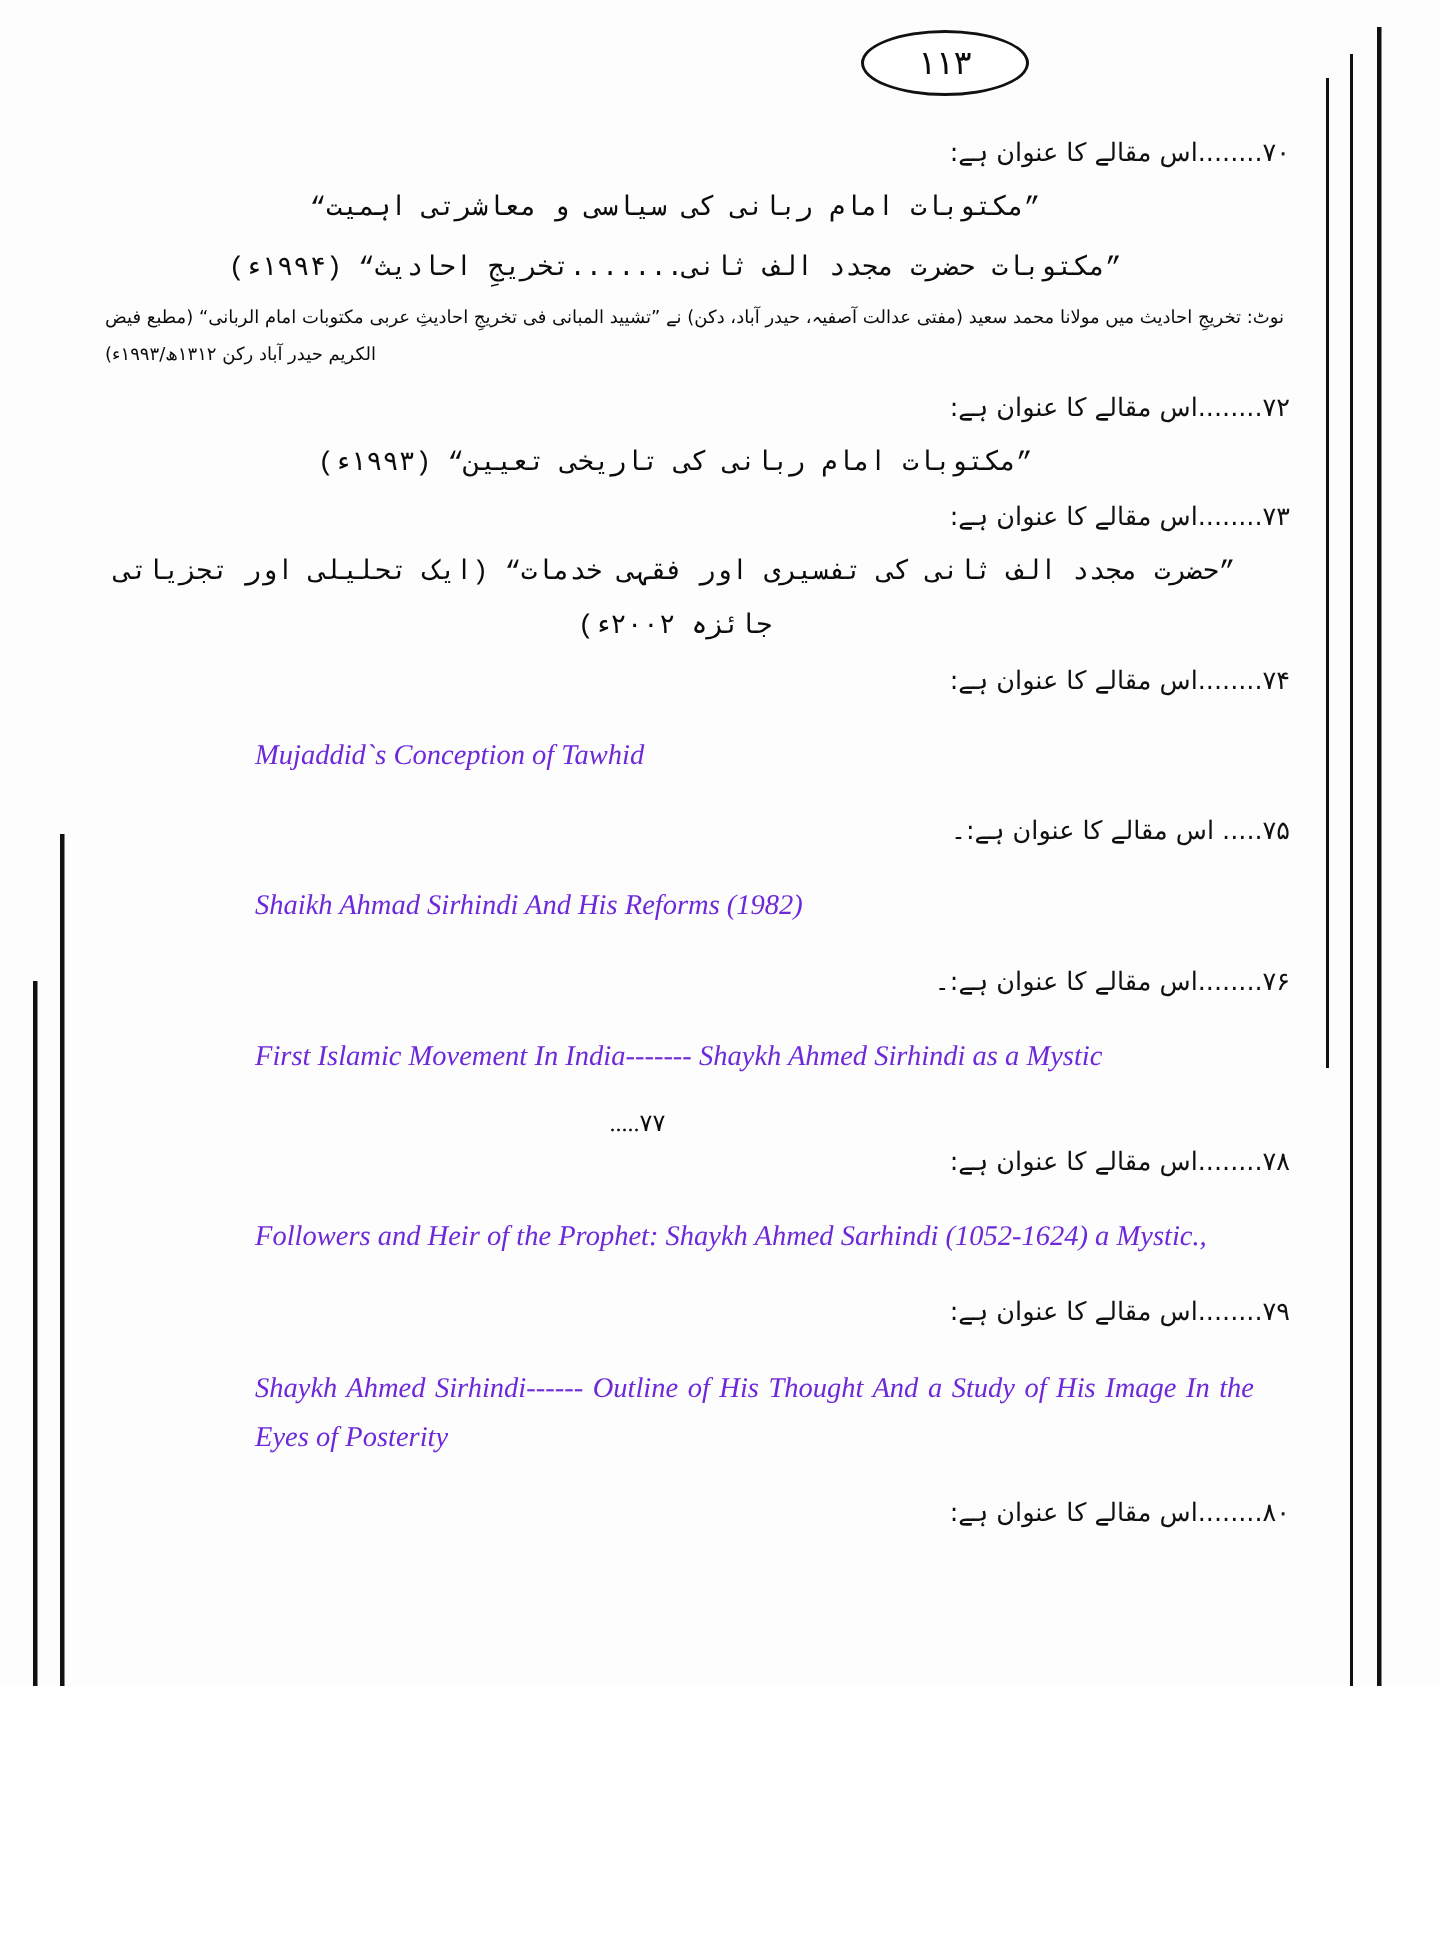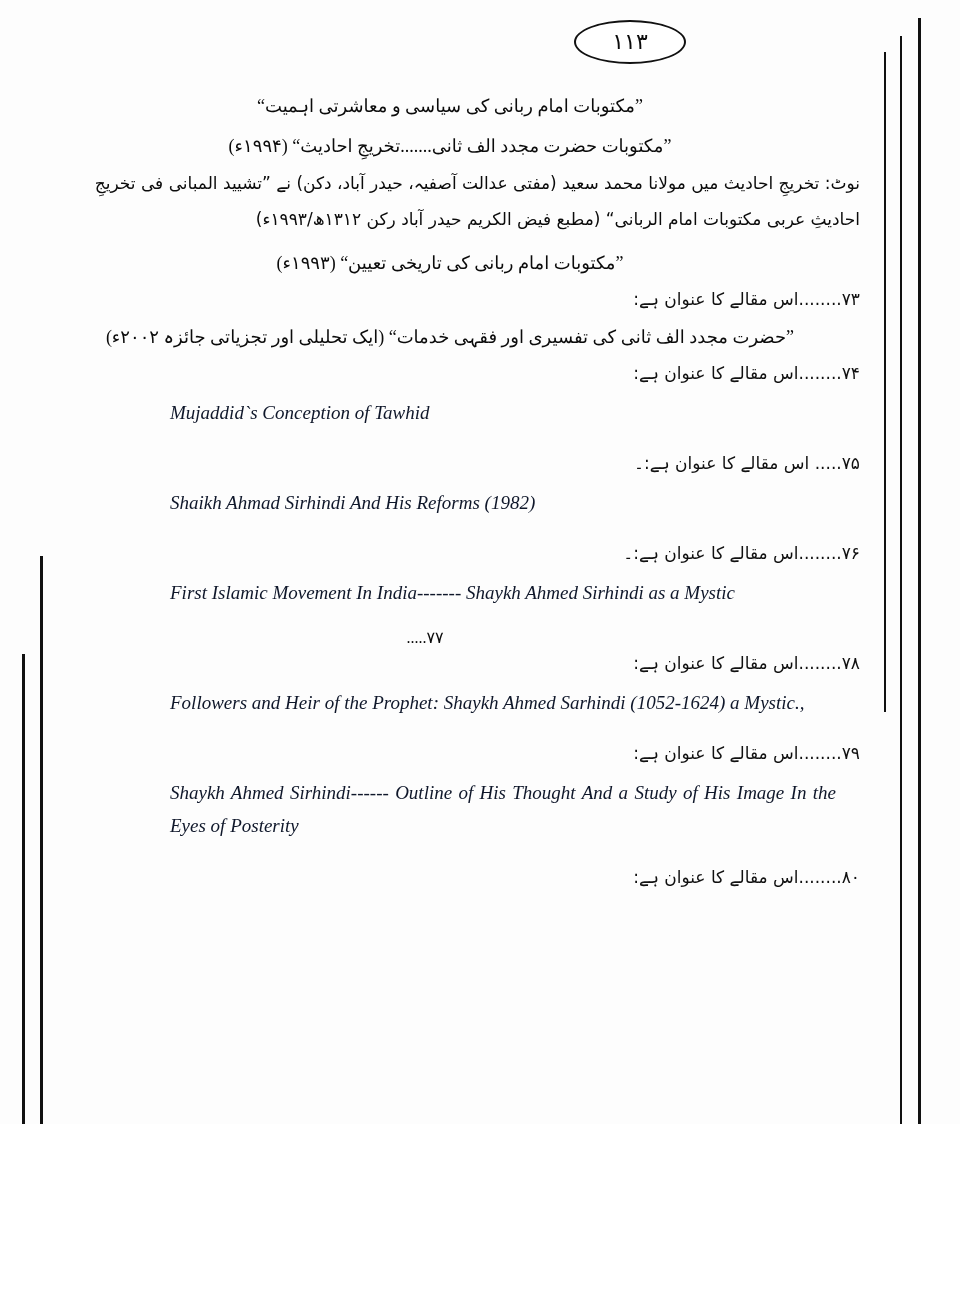--- a/index.html
+++ b/index.html
@@ -73,42 +73,42 @@
     font-size: 17px;
     line-height: 1.95;
     color: #101010;
     white-space: pre-wrap;
   }
   .urdu.heading-line { font-size: 17px; }
 
   .urdu-title {
     direction: rtl;
     text-align: center;
-    font-family: Liberation Serif, serif;
+    font-family: Liberation Mono, monospace;
     font-size: 18px;
     line-height: 2.0;
     padding: 2px 30px 2px 0;
   }
 
   .note {
     direction: rtl;
-    text-align: right;
+    text-align: left;
     font-family: "DejaVu Sans", sans-serif;
-    font-size: 17px;
+    font-size: 12px;
     line-height: 2.1;
   }
 
   .eng {
     font-family: "Liberation Serif", serif;
     font-style: italic;
     font-size: 19px;
     line-height: 1.75;
     text-align: justify;
-    color: #0f172a;
-    margin: 6px 0 18px 100px;
+    color: #6d28d9;
+    margin: 16px 0 18px 100px;
     padding-right: 24px;
   }
   .eng.short { text-align: left; }
 
   .tiny-num {
     direction: rtl;
     text-align: center;
     font-family: Liberation Serif, serif;
     font-size: 16px;
     padding-right: 80px;
@@ -130,27 +130,29 @@
   <div class="rule frame-left-1-h"></div>
   <div class="rule frame-left-2-v"></div>
   <div class="rule frame-left-2-h"></div>
   <div class="rule frame-left-3-v"></div>
 
   <div class="oval oval-top">۱۱۳</div>
   <div class="oval oval-bottom">۱۱۳</div>
 
   <div class="content">
 
+    <div class="urdu heading-line">۷۰........اس مقالے کا عنوان ہے:</div>
     <div class="urdu-title">”مکتوبات امام ربانی کی سیاسی و معاشرتی اہمیت“</div>
 
     <div class="urdu-title">”مکتوبات حضرت مجدد الف ثانی.......تخریجِ احادیث“ (۱۹۹۴ء)</div>
     <div class="note">نوٹ: تخریجِ احادیث میں مولانا محمد سعید (مفتی عدالت آصفیہ، حیدر آباد، دکن) نے ”تشیید المبانی فی تخریجِ احادیثِ عربی مکتوبات امام الربانی“ (مطبع فیض الکریم حیدر آباد رکن ۱۳۱۲ھ/۱۹۹۳ء)</div>
 
     <div class="spacer-s"></div>
 
+    <div class="urdu heading-line">۷۲........اس مقالے کا عنوان ہے:</div>
     <div class="urdu-title">”مکتوبات امام ربانی کی تاریخی تعیین“ (۱۹۹۳ء)</div>
 
     <div class="urdu heading-line">۷۳........اس مقالے کا عنوان ہے:</div>
     <div class="urdu-title">”حضرت مجدد الف ثانی کی تفسیری اور فقہی خدمات“ (ایک تحلیلی اور تجزیاتی جائزہ ۲۰۰۲ء)</div>
 
     <div class="urdu heading-line">۷۴........اس مقالے کا عنوان ہے:</div>
     <div class="eng short">Mujaddid`s Conception of Tawhid</div>
 
     <div class="urdu heading-line">۷۵..... اس مقالے کا عنوان ہے:۔</div>
     <div class="eng short">Shaikh Ahmad Sirhindi And His Reforms (1982)</div>

